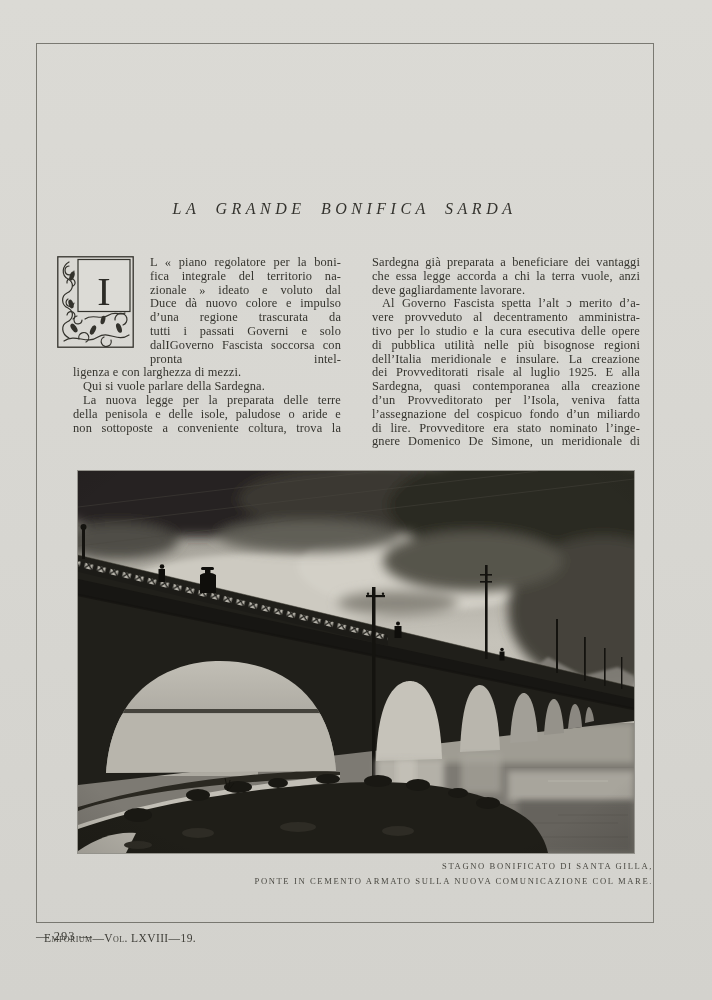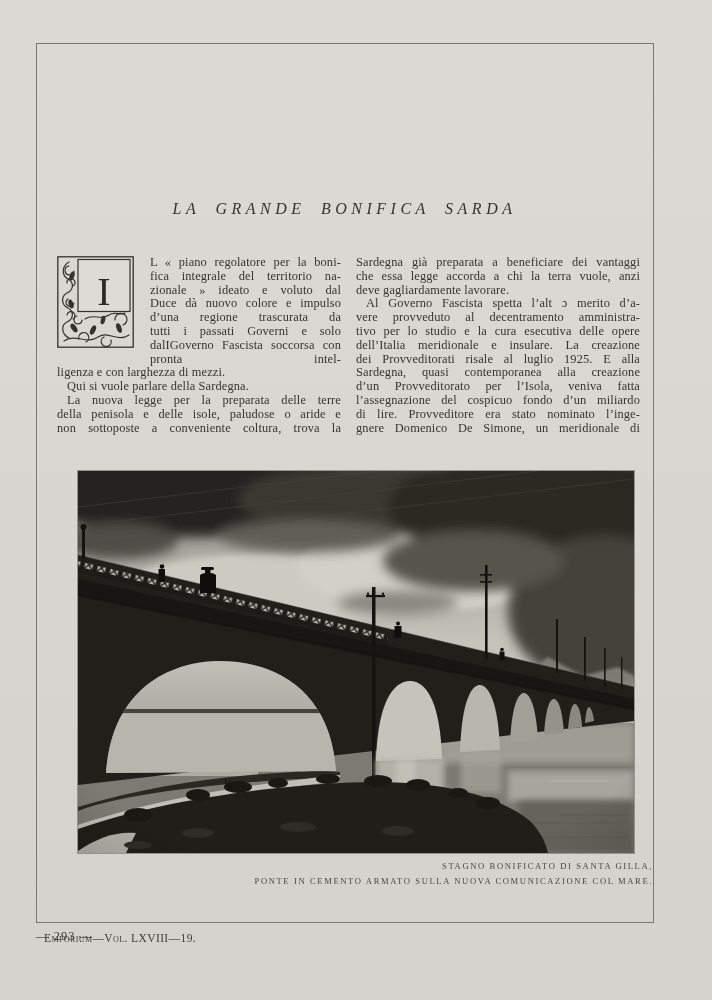--- a/index.html
+++ b/index.html
@@ -20,21 +20,21 @@
     position:absolute;left:36px;top:200px;width:617px;
     text-align:center;font-size:16px;font-weight:normal;
     letter-spacing:4.5px;word-spacing:7px;margin:0;color:#34332e;font-style:italic;
   }
   .columns{
     position:absolute;left:57px;top:256px;width:583px;
     display:flex;gap:15px;
     font-size:12.4px;letter-spacing:.12px;
   }
   .col{width:284px;}
-  .line{line-height:13.8px;white-space:normal;text-align:left;}
+  .line{line-height:13.8px;white-space:normal;text-align:left;padding-left:16px;}
   .line.j{text-align:justify;text-align-last:justify;}
   .line.ind{text-indent:10px;}
   .dropcap-float{
     float:left;width:93px;height:108px;
   }
   .photo{
     position:absolute;left:78px;top:471px;width:556px;height:382px;
     outline:1px solid rgba(70,68,60,.45);
     background:#9a978f;
   }
@@ -105,20 +105,21 @@
         <div class="line j">della penisola e delle isole, paludose o aride e</div>
         <div class="line j">non sottoposte a conveniente coltura, trova la</div>
       </div>
     <div class="col" id="col-right">
         <div class="line j">Sardegna già preparata a beneficiare dei vantaggi</div>
         <div class="line j">che essa legge accorda a chi la terra vuole, anzi</div>
         <div class="line">deve gagliardamente lavorare.</div>
         <div class="line j ind">Al Governo Fascista spetta l’alt ɔ merito d’a-</div>
         <div class="line j">vere provveduto al decentramento amministra-</div>
         <div class="line j">tivo per lo studio e la cura esecutiva delle opere</div>
+        <div class="line j">di pubblica utilità nelle più bisognose regioni</div>
         <div class="line j">dell’Italia meridionale e insulare. La creazione</div>
         <div class="line j">dei Provveditorati risale al luglio 1925. E alla</div>
         <div class="line j">Sardegna, quasi contemporanea alla creazione</div>
         <div class="line j">d’un Provveditorato per l’Isola, veniva fatta</div>
         <div class="line j">l’assegnazione del cospicuo fondo d’un miliardo</div>
         <div class="line j">di lire. Provveditore era stato nominato l’inge-</div>
         <div class="line j">gnere Domenico De Simone, un meridionale di</div>
       </div>
   </div>
 

